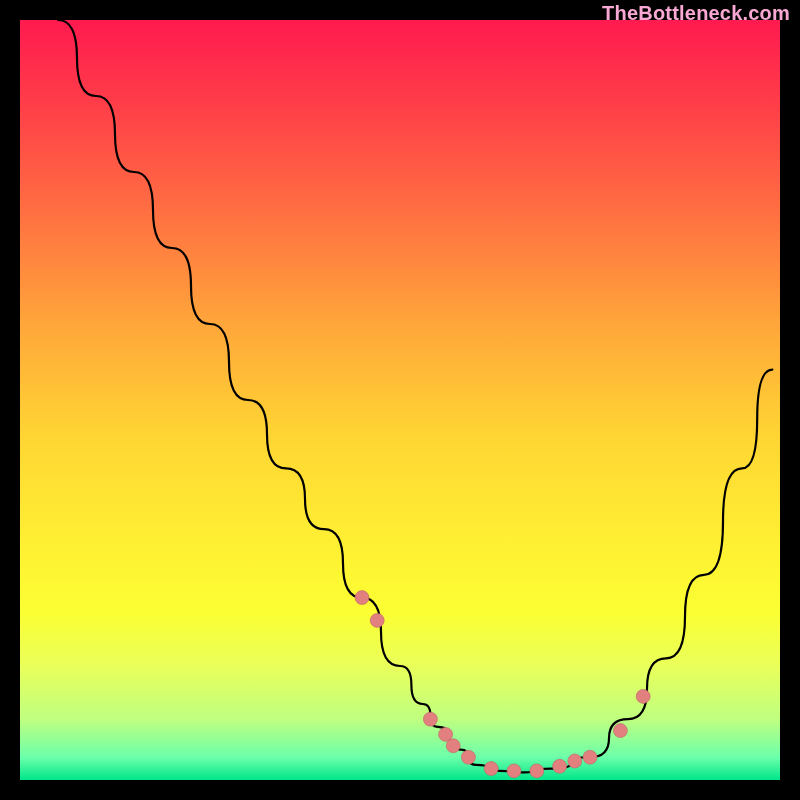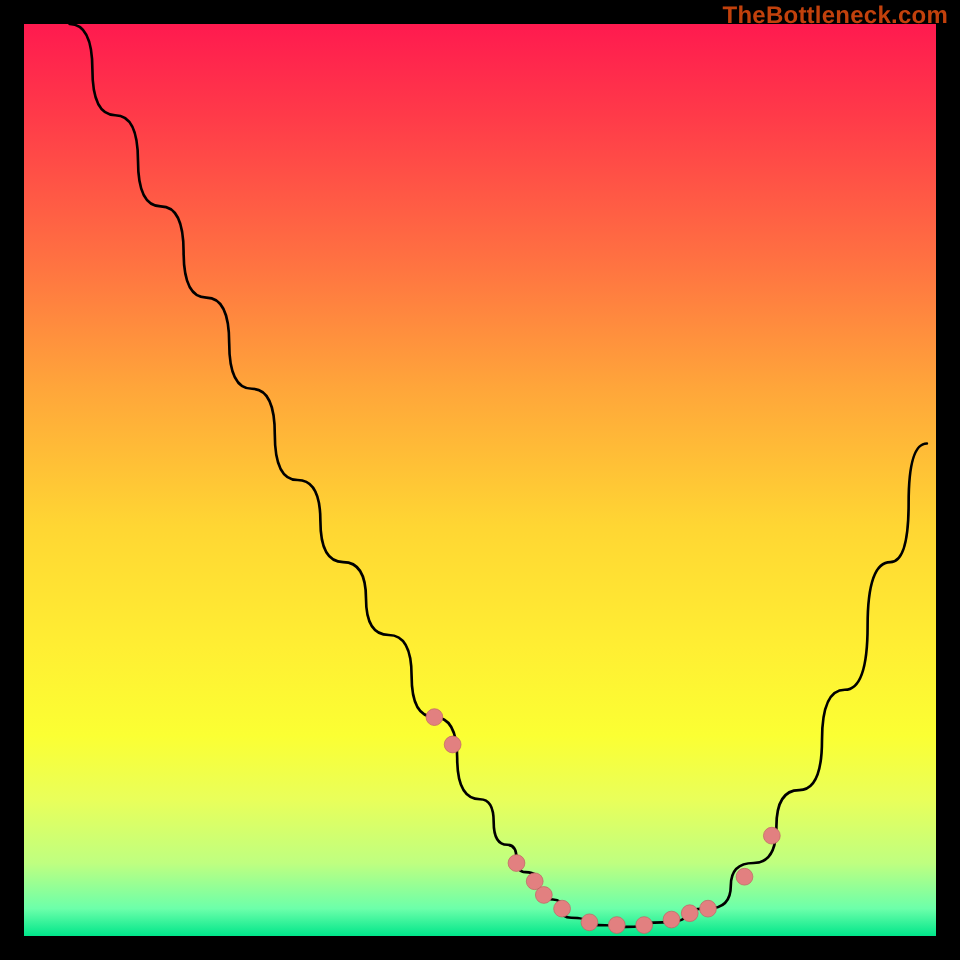--- a/index.html
+++ b/index.html
@@ -37,21 +37,21 @@
       #e9ff5a 85%,
       #bfff80 92%,
       #6cffaa 97%,
       #00e68a 100%
     );
   }
   .watermark {
     position: absolute;
     top: 2px;
     right: 10px;
-    color: #c2410c;
+    color: #f9a8d4;
     font-size: 20px;
     font-weight: 600;
     letter-spacing: 0.2px;
   }
   svg.curve {
     position: absolute;
     left: 0;
     top: 0;
     width: 760px;
     height: 760px;

